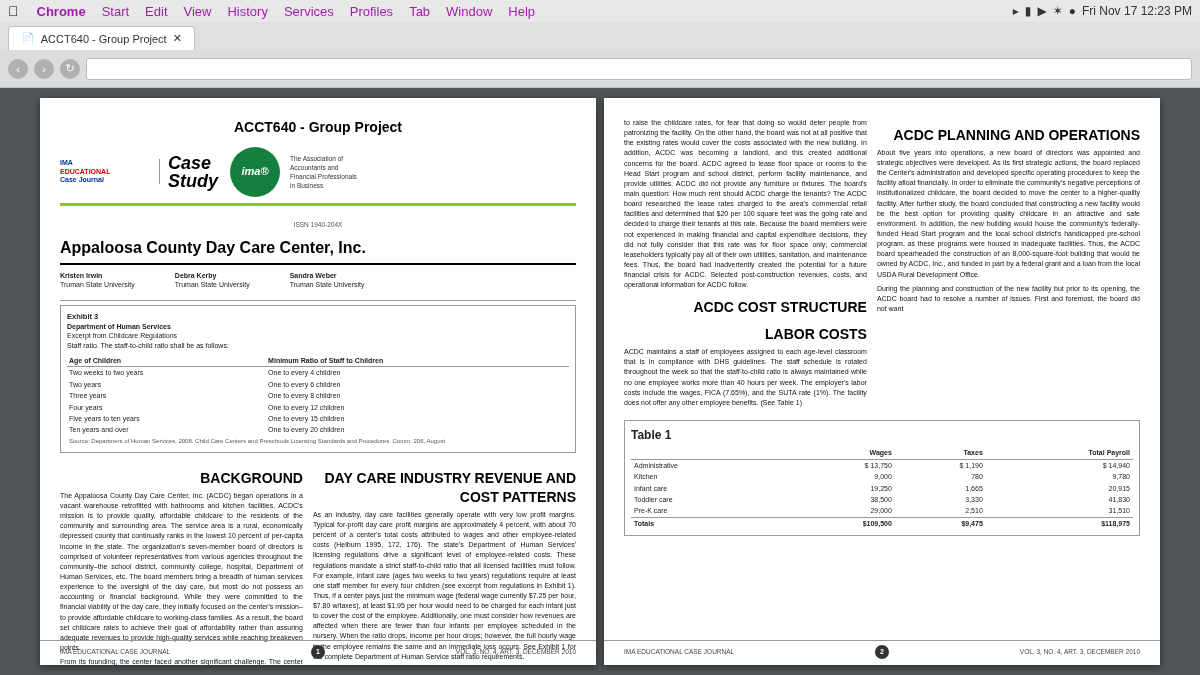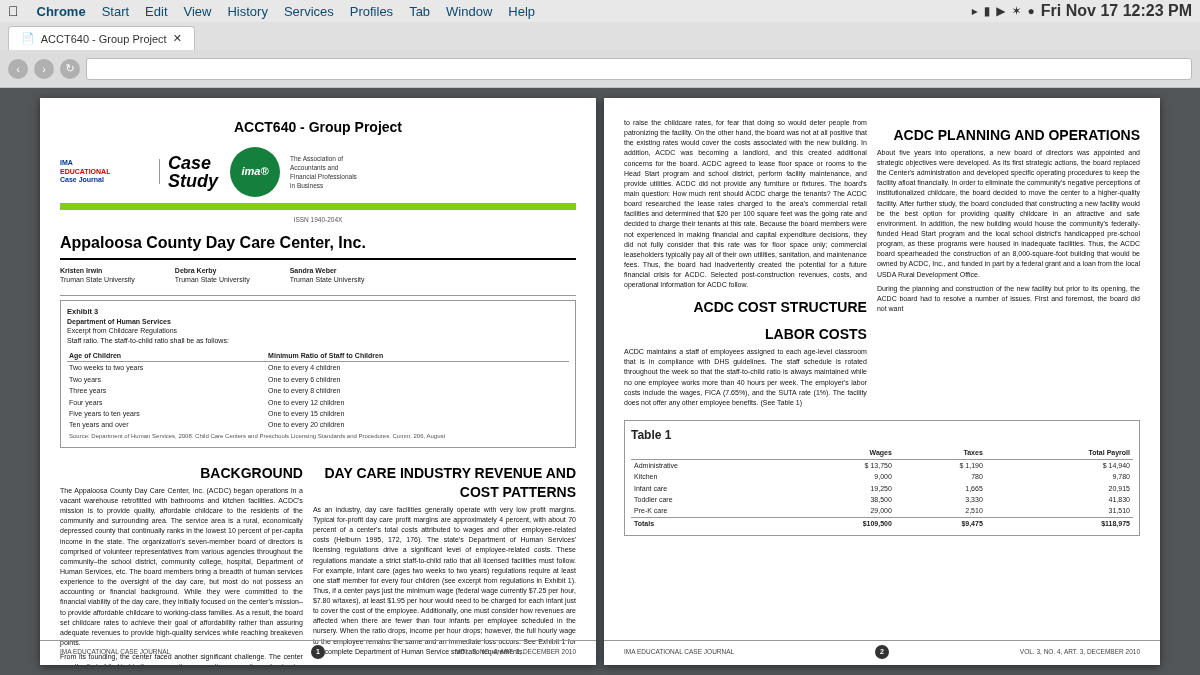--- a/index.html
+++ b/index.html
@@ -22,36 +22,36 @@
       font-size: 13px;
       gap: 0;
     }
     .menubar-apple {
       font-size: 14px;
       margin-right: 10px;
       color: #000;
     }
     .menubar-item {
       padding: 0 8px;
-      color: #0c4a6e;
+      color: #a21caf;
       font-size: 13px;
       font-weight: 500;
     }
     .menubar-item.bold { font-weight: 700; }
     .menubar-right {
       margin-left: auto;
       display: flex;
       align-items: center;
       gap: 6px;
       font-size: 12px;
       color: #333;
     }
     .menubar-right .time {
-      font-size: 16px;
-      font-weight: 700;
+      font-size: 12px;
+      font-weight: 400;
     }
 
     
     .browser-chrome {
       width: 1200px;
       height: 653px;
       background: #f6f6f6;
       display: flex;
       flex-direction: column;
     }
@@ -153,22 +153,22 @@
       font-weight: bold;
       text-align: center;
       margin-bottom: 10px;
       color: #000;
     }
 
     .header-section {
       display: flex;
       align-items: center;
       gap: 0;
-      margin-bottom: 6px;
-      border-bottom: 7px solid #84cc16;
+      margin-bottom: 15px;
+      border-bottom: 3px solid #84cc16;
       padding-bottom: 6px;
     }
 
     .ima-logo {
       width: 100px;
       border-right: 1px solid #999;
       padding-right: 8px;
       margin-right: 8px;
     }
     .ima-logo-text {

